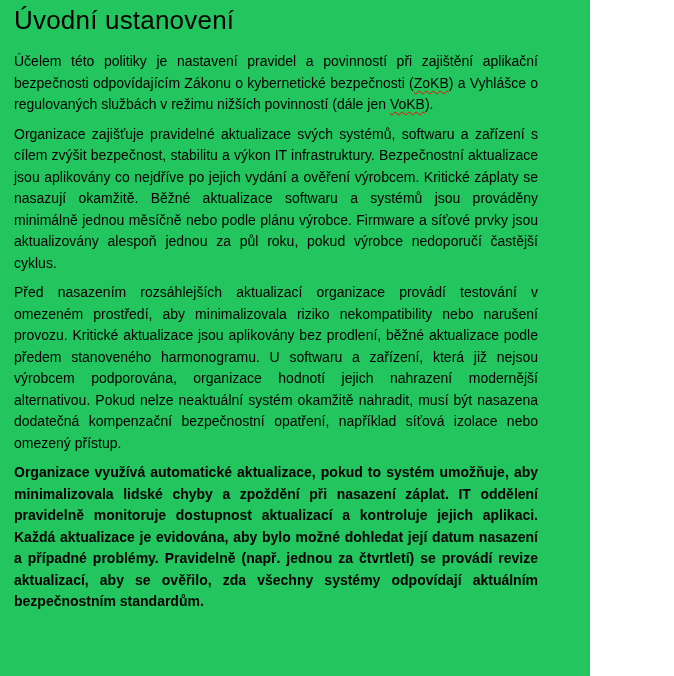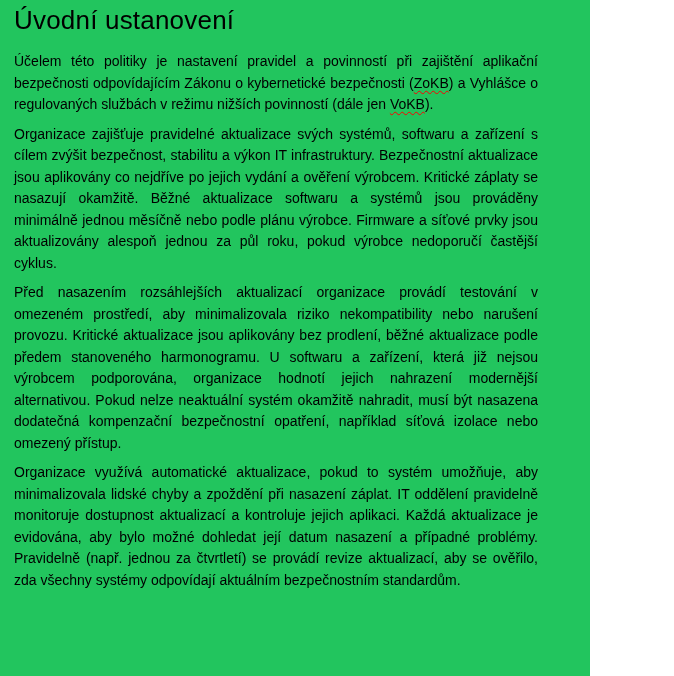--- a/index.html
+++ b/index.html
@@ -35,21 +35,21 @@
     margin: 16px 0 24px 0;
     color: #000000;
   }
   p.body-par {
     font-size: 14px;
     line-height: 21.5px;
     text-align: justify;
     margin: 0 0 8px 0;
     color: #000000;
   }
-  p.body-par.last { margin-bottom: 0; }
+  p.body-par.last { margin-bottom: 0; font-weight: bold; }
   .spellcheck {
     text-decoration-line: underline;
     text-decoration-style: wavy;
     text-decoration-color: #ff0000;
     text-decoration-thickness: 1px;
     text-underline-offset: 2px;
   }
 </style>
 </head>
 <body>

